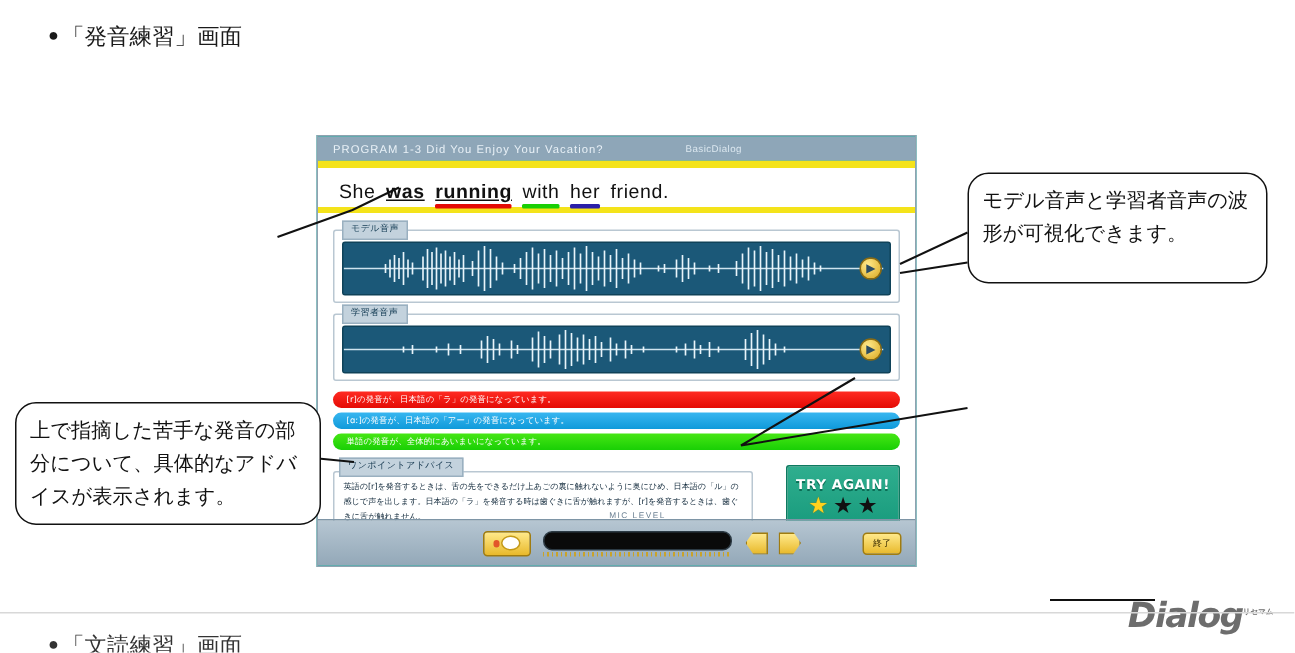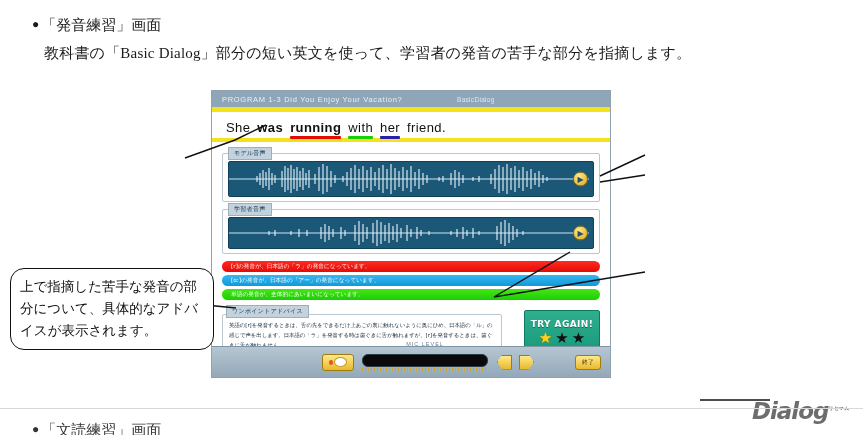--- a/index.html
+++ b/index.html
@@ -36,21 +36,21 @@
     display:flex;align-items:center;padding:0 10px;
     position:relative;
   }
   .app-title .sub{position:absolute;left:245px;color:#dce8f0;font-size:6.5px;letter-spacing:.3px;}
   .yellow-bar{height:5px;background:#f4e31a;}
   .yellow-bar.thin{height:4px;}
 
   .sentence-zone{background:#ffffff;padding:8px 0 3px 14px;}
   .sentence{font-size:13px;color:#111;letter-spacing:.4px;white-space:nowrap;}
   .sentence .w{display:inline-block;position:relative;margin-right:7px;}
-  .sentence .w.b{font-weight:bold;}
+  .sentence .w.b{font-weight:bold;text-decoration:underline;}
   .sentence .w .ul{position:absolute;left:0;right:0;bottom:-4px;height:3px;border-radius:1px;}
 
   .stage{background:#ffffff;padding:4px 10px 0 10px;}
 
   
   .wave-group{position:relative;margin-top:7px;}
   .wave-legend{
     position:absolute;left:6px;top:-6px;
     background:#c3d2dd;color:#123a52;
     font-size:6px;padding:1px 5px;border:1px solid #9ab0c0;
@@ -182,21 +182,20 @@
   .logo .tm{font-size:5px;font-style:normal;vertical-align:super;letter-spacing:0;}
 </style>
 </head>
 <body>
 
 <div class="page">
 
   <div class="doc-head">
     <span class="bullet">●</span><span>「発音練習」画面</span>
   </div>
-  <div class="doc-sub">教科書の「Basic Dialog」部分の短い英文を使って、学習者の発音の苦手な部分を指摘します。</div>
 
   <div class="app">
 
     <div class="app-title">
       <span>PROGRAM 1-3 Did You Enjoy Your Vacation?</span>
       <span class="sub">BasicDialog</span>
     </div>
     <div class="yellow-bar"></div>
 
     <div class="sentence-zone">
@@ -386,20 +385,21 @@
   <svg class="leaders">
     <path class="lead" d="M185,158 L235,140 L266,125"></path>
     <path class="lead" d="M185,303 L236,308"></path>
     <path class="lead" d="M645,155 L600,176"></path>
     <path class="lead" d="M645,175 L600,182"></path>
     <path class="lead" d="M645,272 L494,297 L570,252"></path>
     <path class="lead" d="M700,400 L770,400"></path>
   </svg>
 
   <div class="callout" id="callout-advice">上で指摘した苦手な発音の部分について、具体的なアドバイスが表示されます。</div>
+  <div class="callout" id="callout-wave">モデル音声と学習者音声の波形が可視化できます。</div>
 
   <div class="logo">
     <span>Dialog</span><span class="tm">リセマム</span>
   </div>
 
   <div class="rule"></div>
   <div class="doc-foot">
     <span class="bullet">●</span><span>「文読練習」画面</span>
   </div>
 

